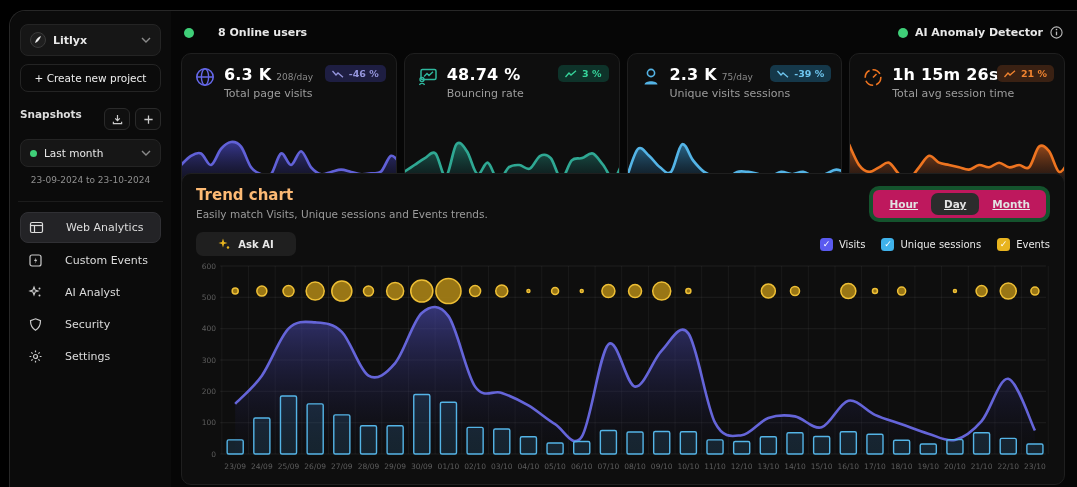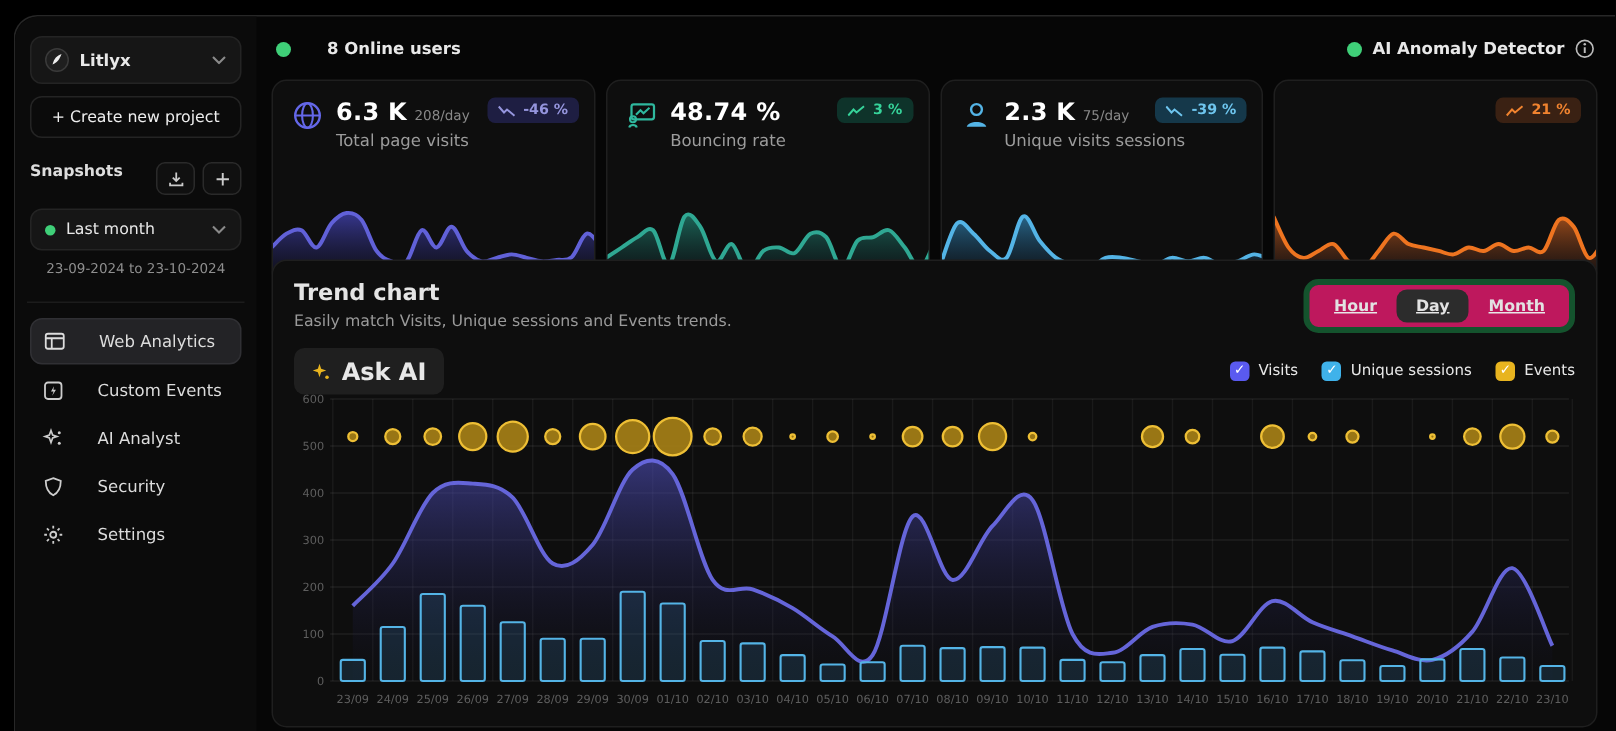--- a/index.html
+++ b/index.html
@@ -46,28 +46,28 @@
   .card-value { font-size:16px; font-weight:bold; color:#fff; letter-spacing:.2px; }
   .per-day { font-size:9px; color:#8a8a8a; }
   .card-label { font-size:11px; color:#9c9c9c; margin-top:3px; }
   .badge { position:absolute; right:10px; top:11px; font-size:9.5px; font-weight:bold;
            padding:3px 7px; border-radius:5px; display:flex; align-items:center; gap:5px; }
   .spark { position:absolute; left:-1px; right:-1px; bottom:-2px; height:54px; width:103%; }
   
   .trend { position:absolute; left:171px; top:162px; width:884px; height:312px;
            background:#0e0e0e; border:1px solid #1f1f1f; border-radius:10px; padding:12px 14px; }
   .trend-head { display:flex; justify-content:space-between; align-items:flex-start; }
-  .trend-title { font-size:15px; font-weight:bold; color:#e5e5e5; }
+  .trend-title { font-size:15px; font-weight:bold; color:#fdba74; }
   .trend-sub { font-size:10.5px; color:#9a9a9a; margin-top:4px; }
   .segmented { display:flex; background:#be185d; border:4px solid #14532d; border-radius:10px; padding:3px;text-decoration:underline; }
   .seg { padding:5px 13px; font-size:10.5px; font-weight:bold; color:#e2e2e2; border-radius:7px; cursor:pointer; }
   .seg.active { background:#2c2c2c; }
   .trend-row2 { display:flex; justify-content:space-between; align-items:center; margin-top:10px; }
   .askai { display:flex; align-items:center; justify-content:center; gap:8px; background:#1f1f1f;
-           border-radius:7px; padding:6px 0; width:100px; font-size:16px; font-weight:bold; cursor:pointer; }
+           border-radius:7px; padding:6px 0; width:100px; font-size:10px; font-weight:bold; cursor:pointer; }
   .legend { display:flex; align-items:center; gap:16px; }
   .leg-item { display:flex; align-items:center; gap:6px; font-size:10px; cursor:pointer; }
   .cb { width:13px; height:13px; border-radius:3.5px; color:#fff; font-size:9px; line-height:13px;
         text-align:center; font-weight:bold; }
   .chart-wrap { position:absolute; left:12px; right:10px; top:84px; bottom:4px; }
 </style>
 </head>
 <body>
 
 <div class="window">
@@ -268,20 +268,33 @@
               <stop offset="0%" stop-color="#2a6f96" stop-opacity="0.9"></stop>
               <stop offset="100%" stop-color="#0a0a14" stop-opacity="0.25"></stop>
             </linearGradient>
           </defs>
           <path d="M0,38.5 C1.7666666666666666,33.9 7.066666666666666,14.349999999999998 10.6,10.899999999999999 C14.133333333333333,7.449999999999999 17.666666666666668,14.733333333333338 21.2,17.800000000000004 C24.73333333333333,20.86666666666667 28.266666666666666,26.616666666666667 31.799999999999997,29.3 C35.33333333333333,31.983333333333334 38.86666666666667,37.73333333333334 42.4,33.900000000000006 C45.93333333333333,30.066666666666674 49.46666666666667,8.216666666666672 53,6.300000000000004 C56.53333333333333,4.383333333333337 60.06666666666666,17.8 63.599999999999994,22.400000000000002 C67.13333333333333,27.000000000000004 70.66666666666667,31.216666666666672 74.2,33.900000000000006 C77.73333333333333,36.583333333333336 81.26666666666667,37.35 84.8,38.5 C88.33333333333333,39.65 91.86666666666666,41.56666666666666 95.39999999999999,40.8 C98.93333333333332,40.03333333333333 102.46666666666667,35.050000000000004 106,33.900000000000006 C109.53333333333333,32.75000000000001 113.06666666666666,33.51666666666667 116.6,33.900000000000006 C120.13333333333333,34.28333333333334 123.66666666666666,35.43333333333334 127.19999999999999,36.2 C130.73333333333332,36.96666666666667 134.26666666666665,38.88333333333333 137.79999999999998,38.5 C141.33333333333331,38.11666666666667 144.86666666666667,34.28333333333334 148.4,33.900000000000006 C151.93333333333334,33.51666666666667 155.46666666666667,36.2 159,36.2 C162.53333333333333,36.2 166.06666666666666,33.51666666666667 169.6,33.900000000000006 C173.13333333333333,34.28333333333334 176.66666666666666,38.11666666666667 180.2,38.5 C183.73333333333332,38.88333333333333 187.26666666666665,37.35 190.79999999999998,36.2 C194.33333333333331,35.050000000000004 197.86666666666667,31.75333333333333 201.4,31.599999999999998 C204.93333333333334,31.446666666666665 210.23333333333335,34.666666666666664 212,35.28 L212,58 L0,58 Z" fill="url(#sg2)"></path>
           <path d="M0,38.5 C1.7666666666666666,33.9 7.066666666666666,14.349999999999998 10.6,10.899999999999999 C14.133333333333333,7.449999999999999 17.666666666666668,14.733333333333338 21.2,17.800000000000004 C24.73333333333333,20.86666666666667 28.266666666666666,26.616666666666667 31.799999999999997,29.3 C35.33333333333333,31.983333333333334 38.86666666666667,37.73333333333334 42.4,33.900000000000006 C45.93333333333333,30.066666666666674 49.46666666666667,8.216666666666672 53,6.300000000000004 C56.53333333333333,4.383333333333337 60.06666666666666,17.8 63.599999999999994,22.400000000000002 C67.13333333333333,27.000000000000004 70.66666666666667,31.216666666666672 74.2,33.900000000000006 C77.73333333333333,36.583333333333336 81.26666666666667,37.35 84.8,38.5 C88.33333333333333,39.65 91.86666666666666,41.56666666666666 95.39999999999999,40.8 C98.93333333333332,40.03333333333333 102.46666666666667,35.050000000000004 106,33.900000000000006 C109.53333333333333,32.75000000000001 113.06666666666666,33.51666666666667 116.6,33.900000000000006 C120.13333333333333,34.28333333333334 123.66666666666666,35.43333333333334 127.19999999999999,36.2 C130.73333333333332,36.96666666666667 134.26666666666665,38.88333333333333 137.79999999999998,38.5 C141.33333333333331,38.11666666666667 144.86666666666667,34.28333333333334 148.4,33.900000000000006 C151.93333333333334,33.51666666666667 155.46666666666667,36.2 159,36.2 C162.53333333333333,36.2 166.06666666666666,33.51666666666667 169.6,33.900000000000006 C173.13333333333333,34.28333333333334 176.66666666666666,38.11666666666667 180.2,38.5 C183.73333333333332,38.88333333333333 187.26666666666665,37.35 190.79999999999998,36.2 C194.33333333333331,35.050000000000004 197.86666666666667,31.75333333333333 201.4,31.599999999999998 C204.93333333333334,31.446666666666665 210.23333333333335,34.666666666666664 212,35.28" fill="none" stroke="#54b4e6" stroke-width="2.6" stroke-linejoin="round"></path>
         </svg>
     </div>
 
     <div class="card">
+      <div class="card-row">
+        <svg class="card-ic" viewBox="0 0 22 22">
+            <circle cx="11" cy="11.5" r="7.8" fill="none" stroke="#ee7420" stroke-width="1.6" stroke-dasharray="9 3"></circle>
+            <line x1="11" y1="11.5" x2="14.5" y2="8" stroke="#ee7420" stroke-width="1.6"></line>
+          </svg>
+        <div>
+          <div class="cv-line">
+            <span class="card-value">1h 15m 26s</span>
+            <span class="per-day"></span>
+          </div>
+          <div class="card-label">Total avg session time</div>
+        </div>
+      </div>
       <span class="badge" style="background:#3a2113;color:#f0832f;">
         <svg width="12" height="8" viewBox="0 0 12 8">
             <polyline points="0.5,7 4,3 6,5 11,0.8" fill="none" stroke="#f0832f" stroke-width="1.3"></polyline>
           </svg>
         <span>21 %</span>
       </span>
       <svg class="spark" viewBox="0 0 212 54" preserveAspectRatio="none">
           <defs>
             <linearGradient id="sg3" x1="0" y1="0" x2="0" y2="1">
               <stop offset="0%" stop-color="#a8511c" stop-opacity="0.9"></stop>

